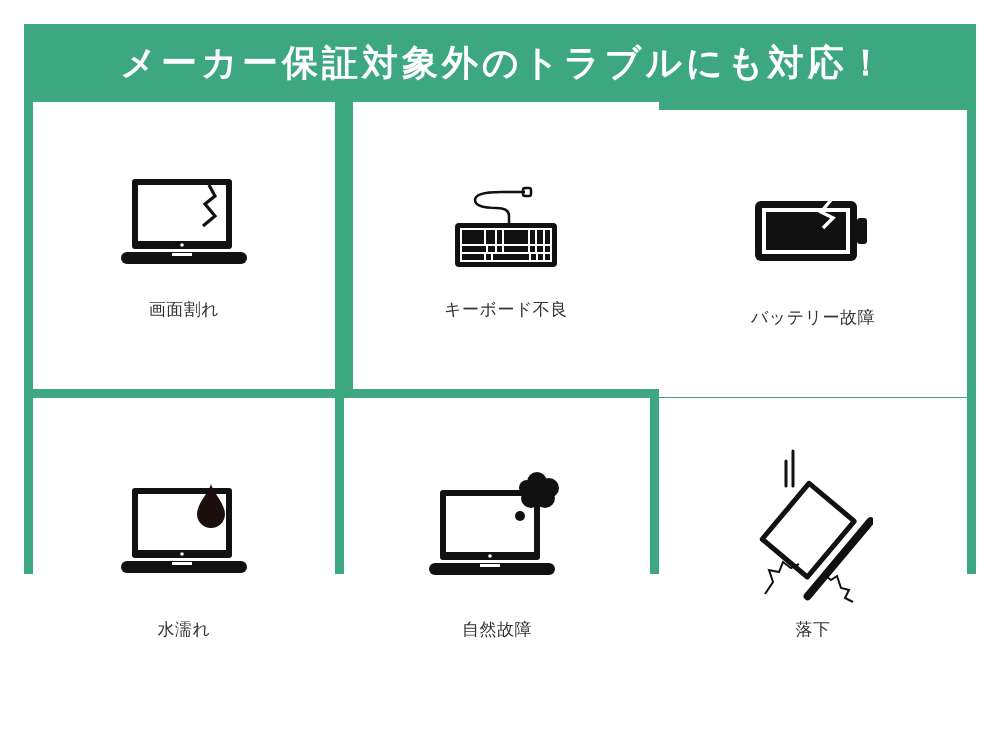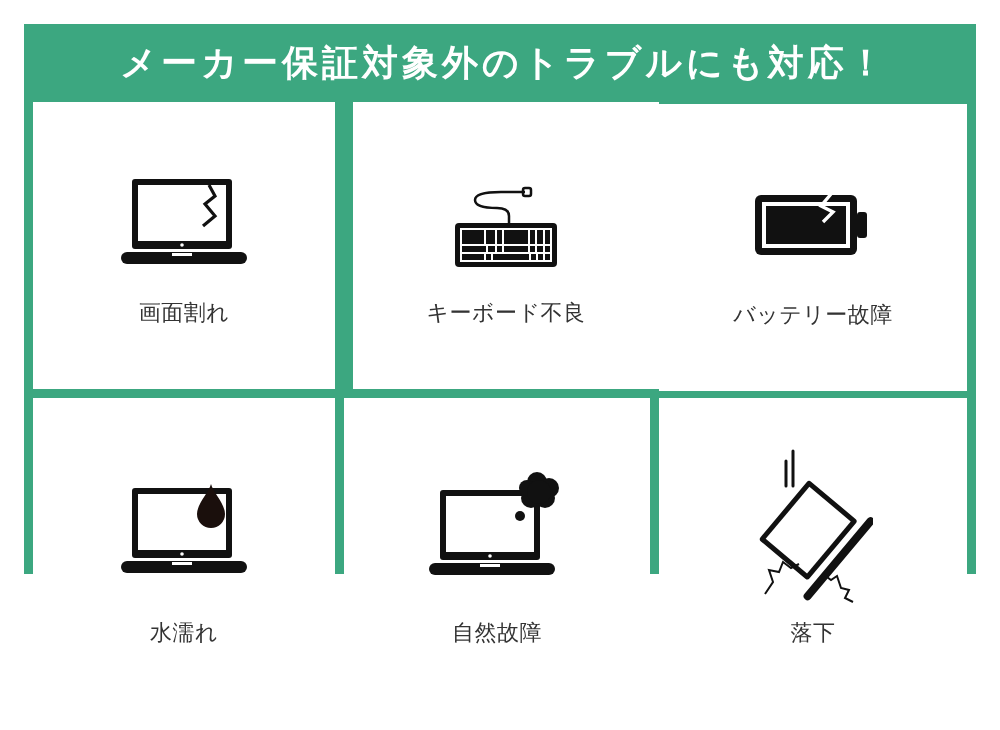--- a/index.html
+++ b/index.html
@@ -17,27 +17,27 @@
       padding-left: 8px;
     }
     .cell {
       position: absolute; background: #ffffff;
     }
     .cell .icon {
       position: absolute; left: 50%; transform: translateX(-50%);
     }
     .cell .label {
       position: absolute; left: 0; width: 100%; text-align: center;
-      font-size: 22px; color: #333333; letter-spacing: 0.5px;
+      font-size: 17px; color: #333333; letter-spacing: 0.5px;
     }
 
     
     #c1 { left: 9px;   top: 78px;  width: 302px; height: 287px; }
     #c2 { left: 320px; top: 78px;  width: 306px; height: 287px; margin-left: 9px; }
-    #c3 { left: 635px; top: 80px;  width: 308px; height: 287px; text-decoration: underline; }
+    #c3 { left: 635px; top: 86px;  width: 308px; height: 287px; text-decoration: underline; }
     #c4 { left: 9px;   top: 374px; width: 302px; height: 300px; }
     #c5 { left: 320px; top: 374px; width: 306px; height: 300px; }
     #c6 { left: 635px; top: 374px; width: 308px; height: 300px; padding-left: 28px; }
 
     .row1 .label { top: 196px; }
     .row2 .label { top: 220px; }
   </style>
 </head>
 <body>
 

